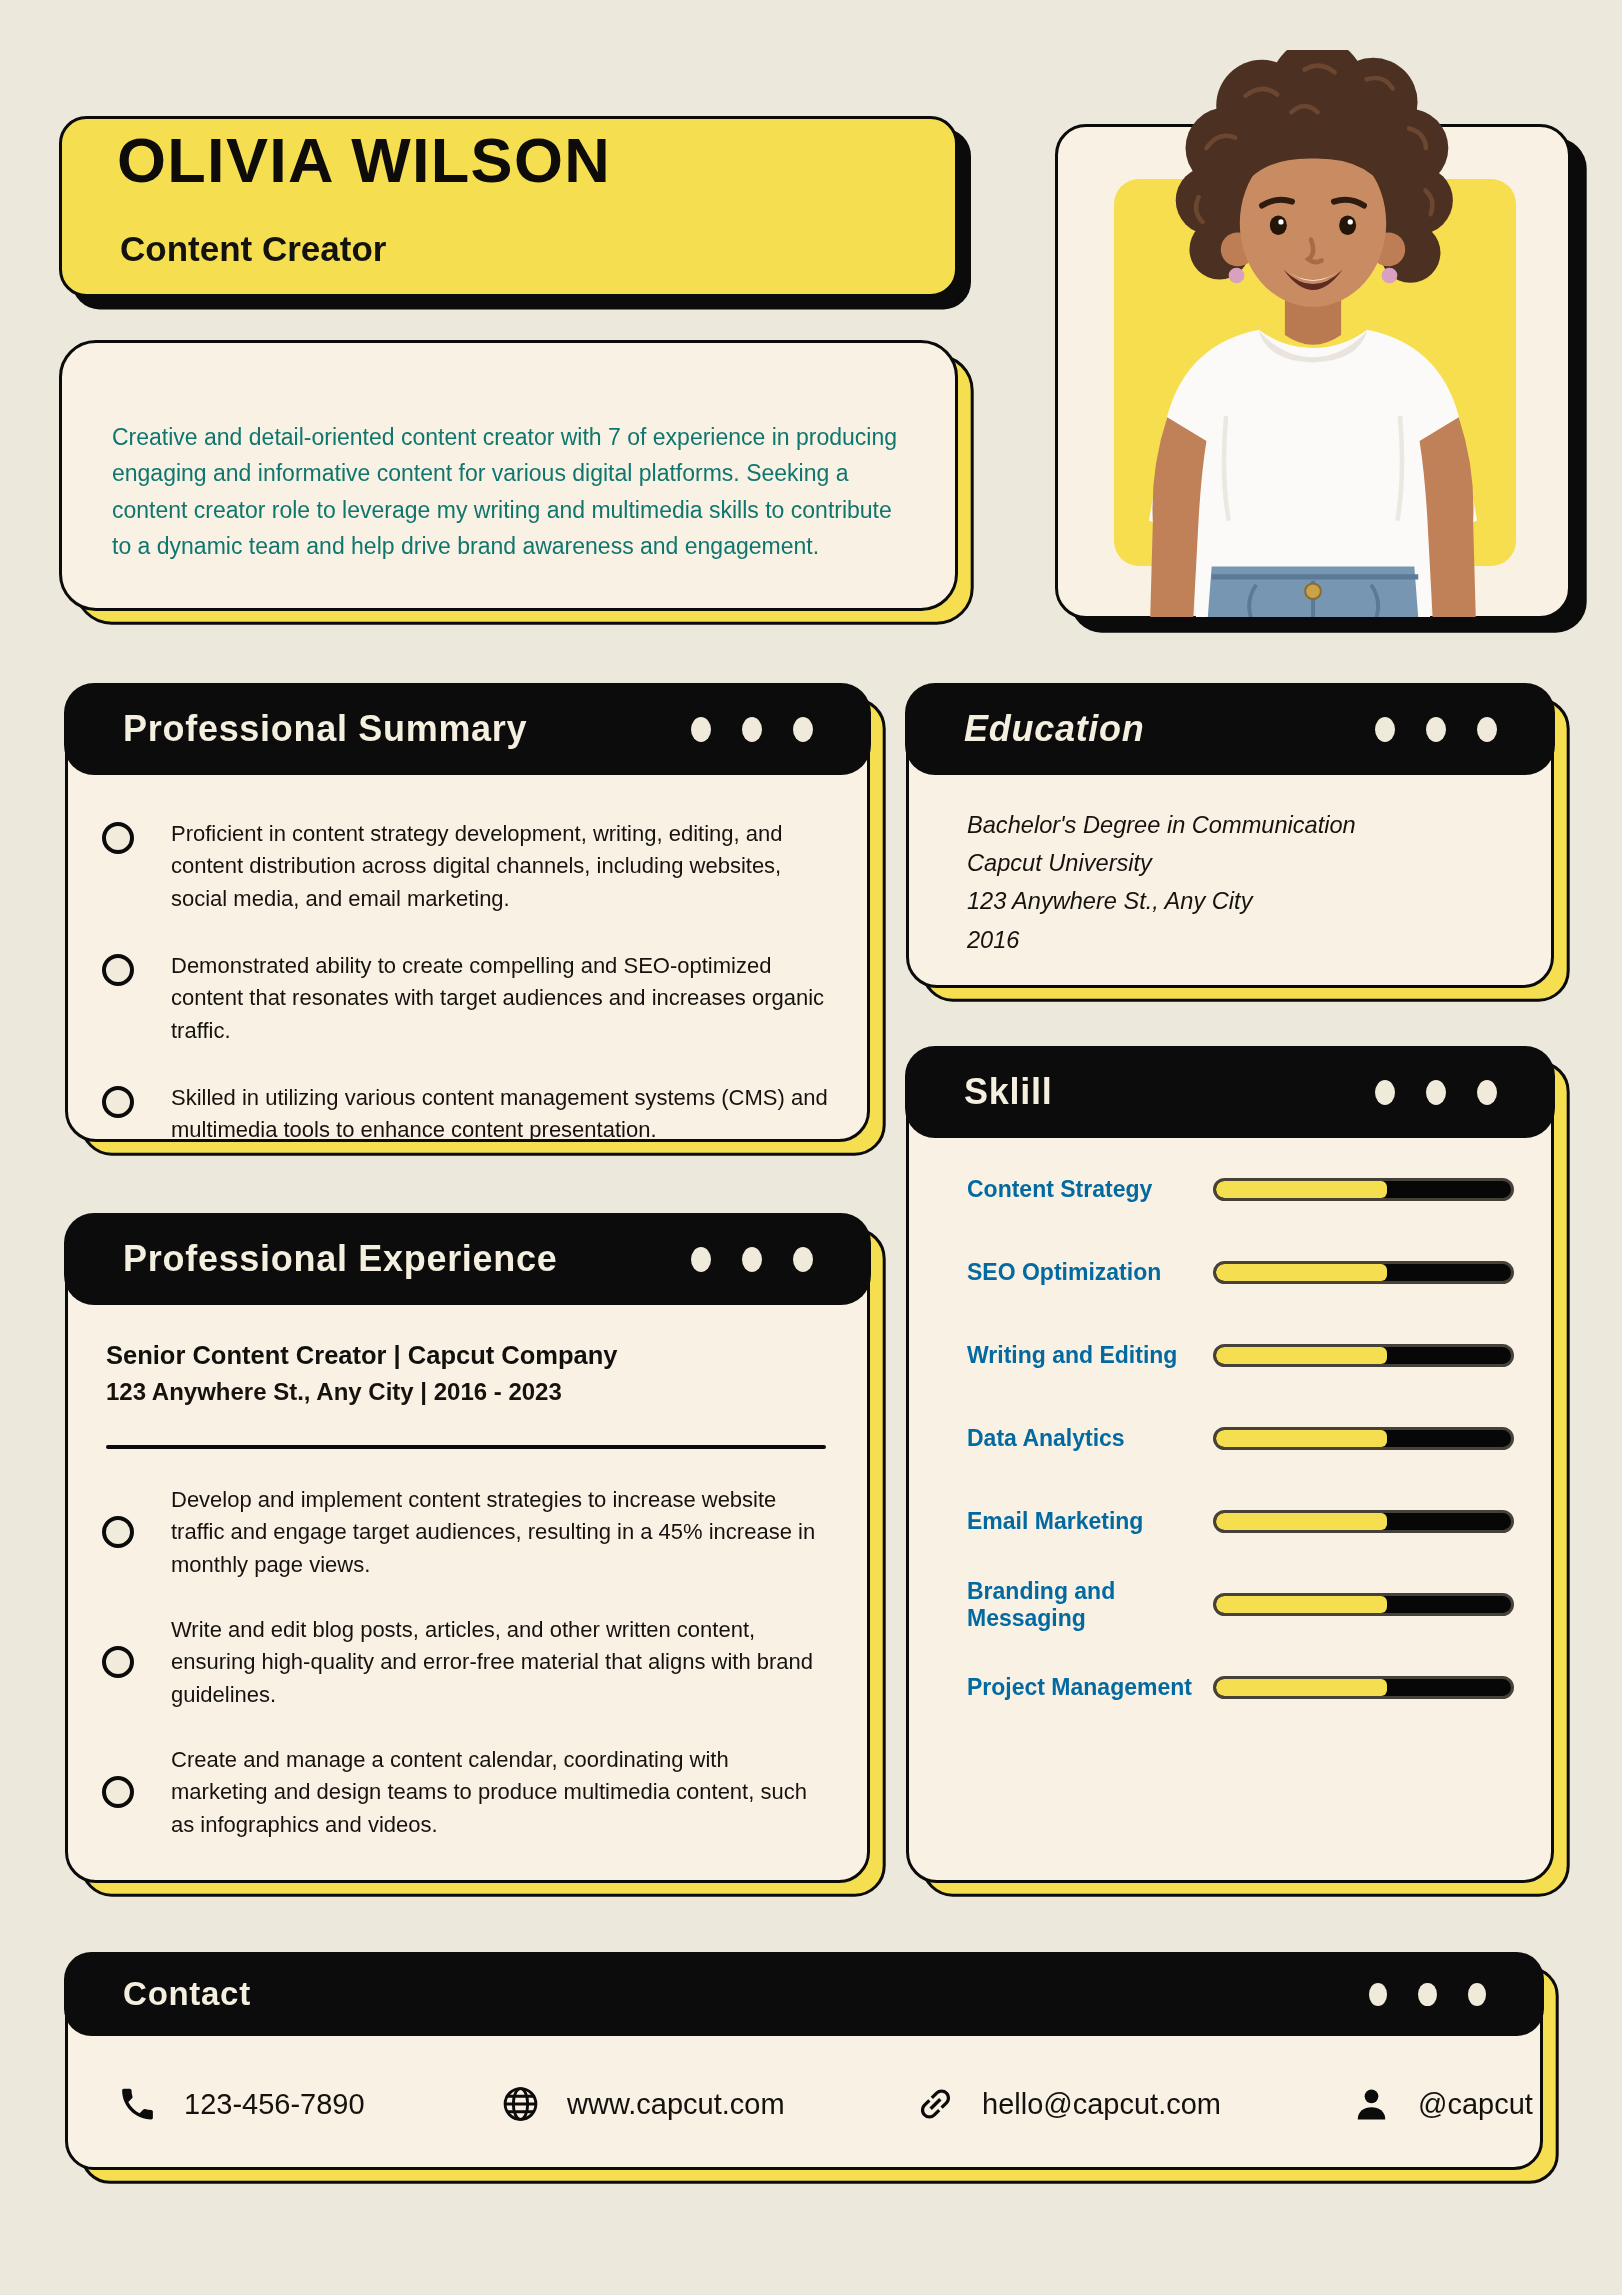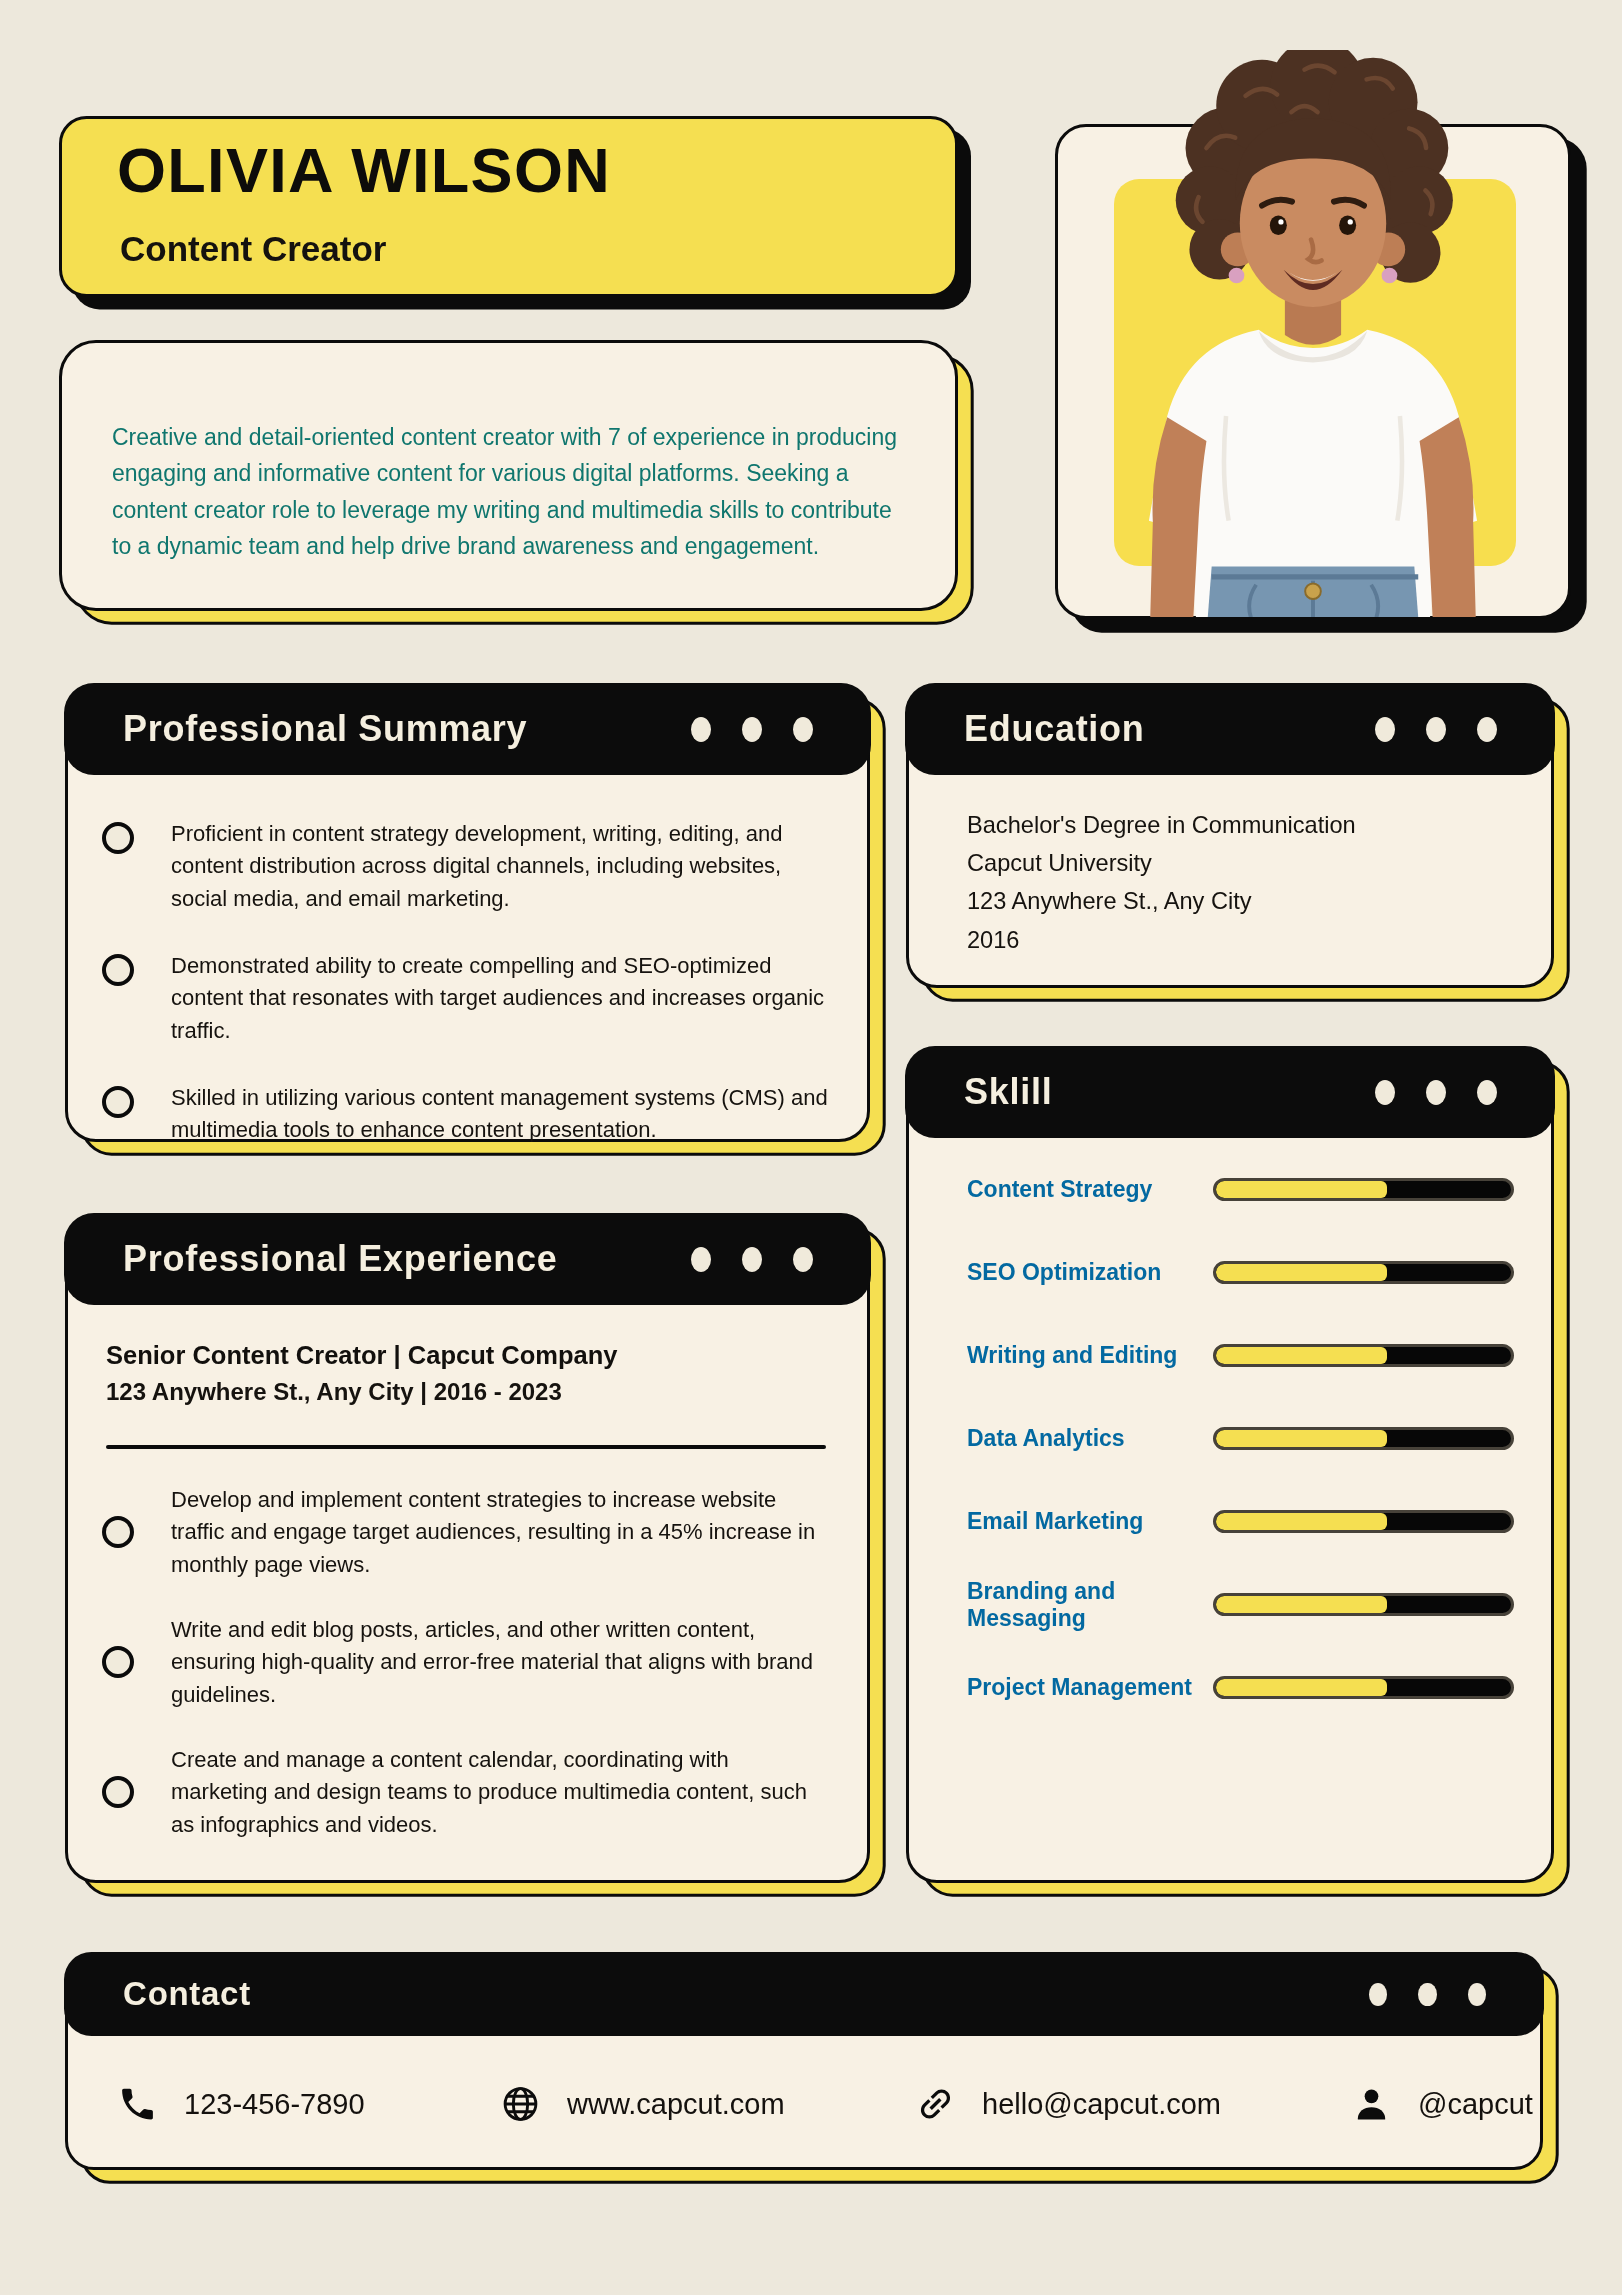--- a/index.html
+++ b/index.html
@@ -17,21 +17,21 @@
   
   .sec-header{position:absolute;top:-3.9px;left:-3.9px;right:-3.9px;height:92px;background:#0C0C0C;
               border-radius:30px;display:flex;align-items:center;justify-content:space-between;
               padding:0 58px 0 59px;box-sizing:border-box;}
   .sec-title{color:#F5EFDF;font-size:36px;font-weight:bold;letter-spacing:0.7px;}
   .dots{display:flex;gap:31px;}
   .dot{width:20px;height:25px;border-radius:50%;background:#F0EADB;}
 
   
   .name-card .card{background:#F5DF51;}
-  .name-title{position:absolute;left:55px;top:15px;font-size:63px;font-weight:bold;letter-spacing:1.3px;color:#0D0C0A;}
+  .name-title{position:absolute;left:55px;top:5px;font-size:63px;font-weight:bold;letter-spacing:1.3px;color:#0D0C0A;}
   .name-role{position:absolute;left:58px;top:110px;font-size:35px;font-weight:bold;color:#14120F;}
 
   
   .intro-text{position:absolute;left:50px;right:46px;top:76px;font-size:23px;line-height:1.58;color:#0f766e;}
 
   
   .photo-yellow{position:absolute;left:56px;top:52px;width:402px;height:387px;border-radius:25px;background:#F7DE4E;}
   .photo-figure{position:absolute;left:50%;top:-77px;transform:translateX(-50%);width:370px;height:568px;}
 
   
@@ -177,21 +177,21 @@
             <span class="btxt">Demonstrated ability to create compelling and SEO-optimized content that resonates with target audiences and increases organic traffic.</span>
           </div>
           <div class="bullet">
             <span class="ring"></span>
             <span class="btxt">Skilled in utilizing various content management systems (CMS) and multimedia tools to enhance content presentation.</span>
           </div>
         </div>
     </div>
   </div>
 
-  <div class="wrap" style="left:906px;top:684px;width:648px;height:304px;border-radius:31px;">
+  <div class="wrap" style="left:906px;top:684px;width:648px;height:304px;border-radius:31px;font-style:italic;">
     <div class="shadow yellow"></div>
     <div class="card">
       <div class="sec-header">
         <span class="sec-title">Education</span>
         <span class="dots">
           <span class="dot"></span>
           <span class="dot"></span>
           <span class="dot"></span>
         </span>
       </div>

